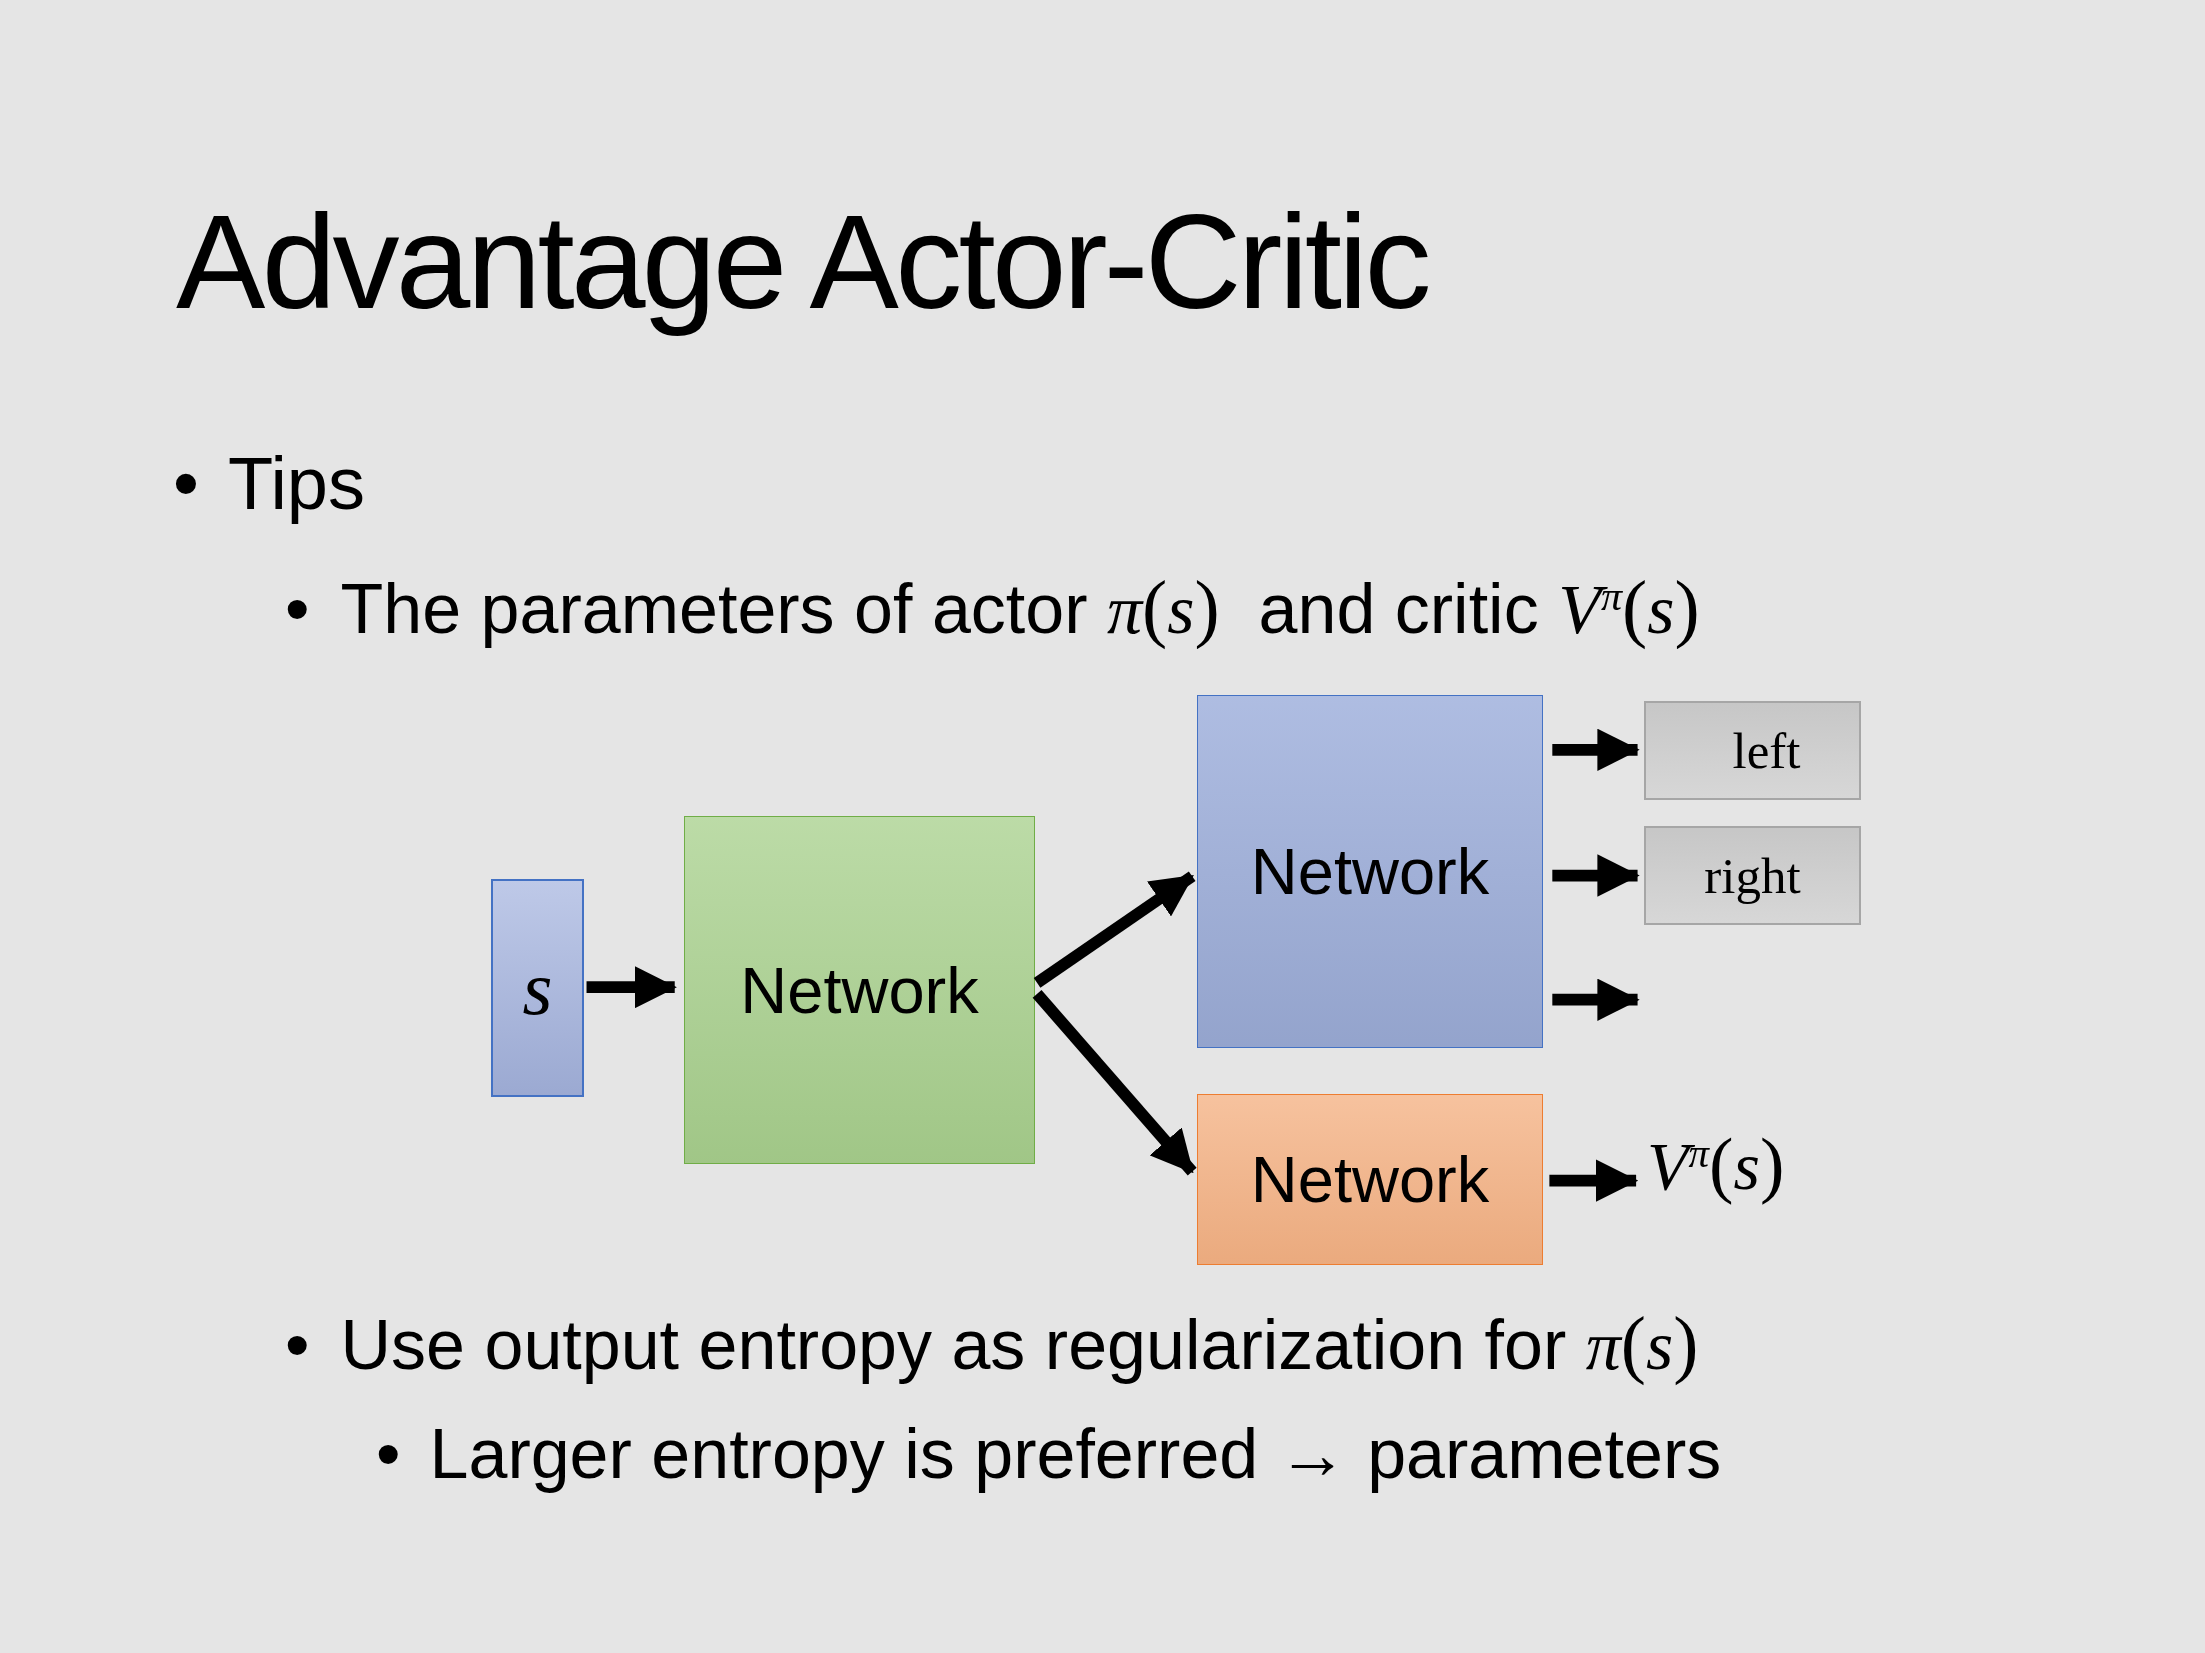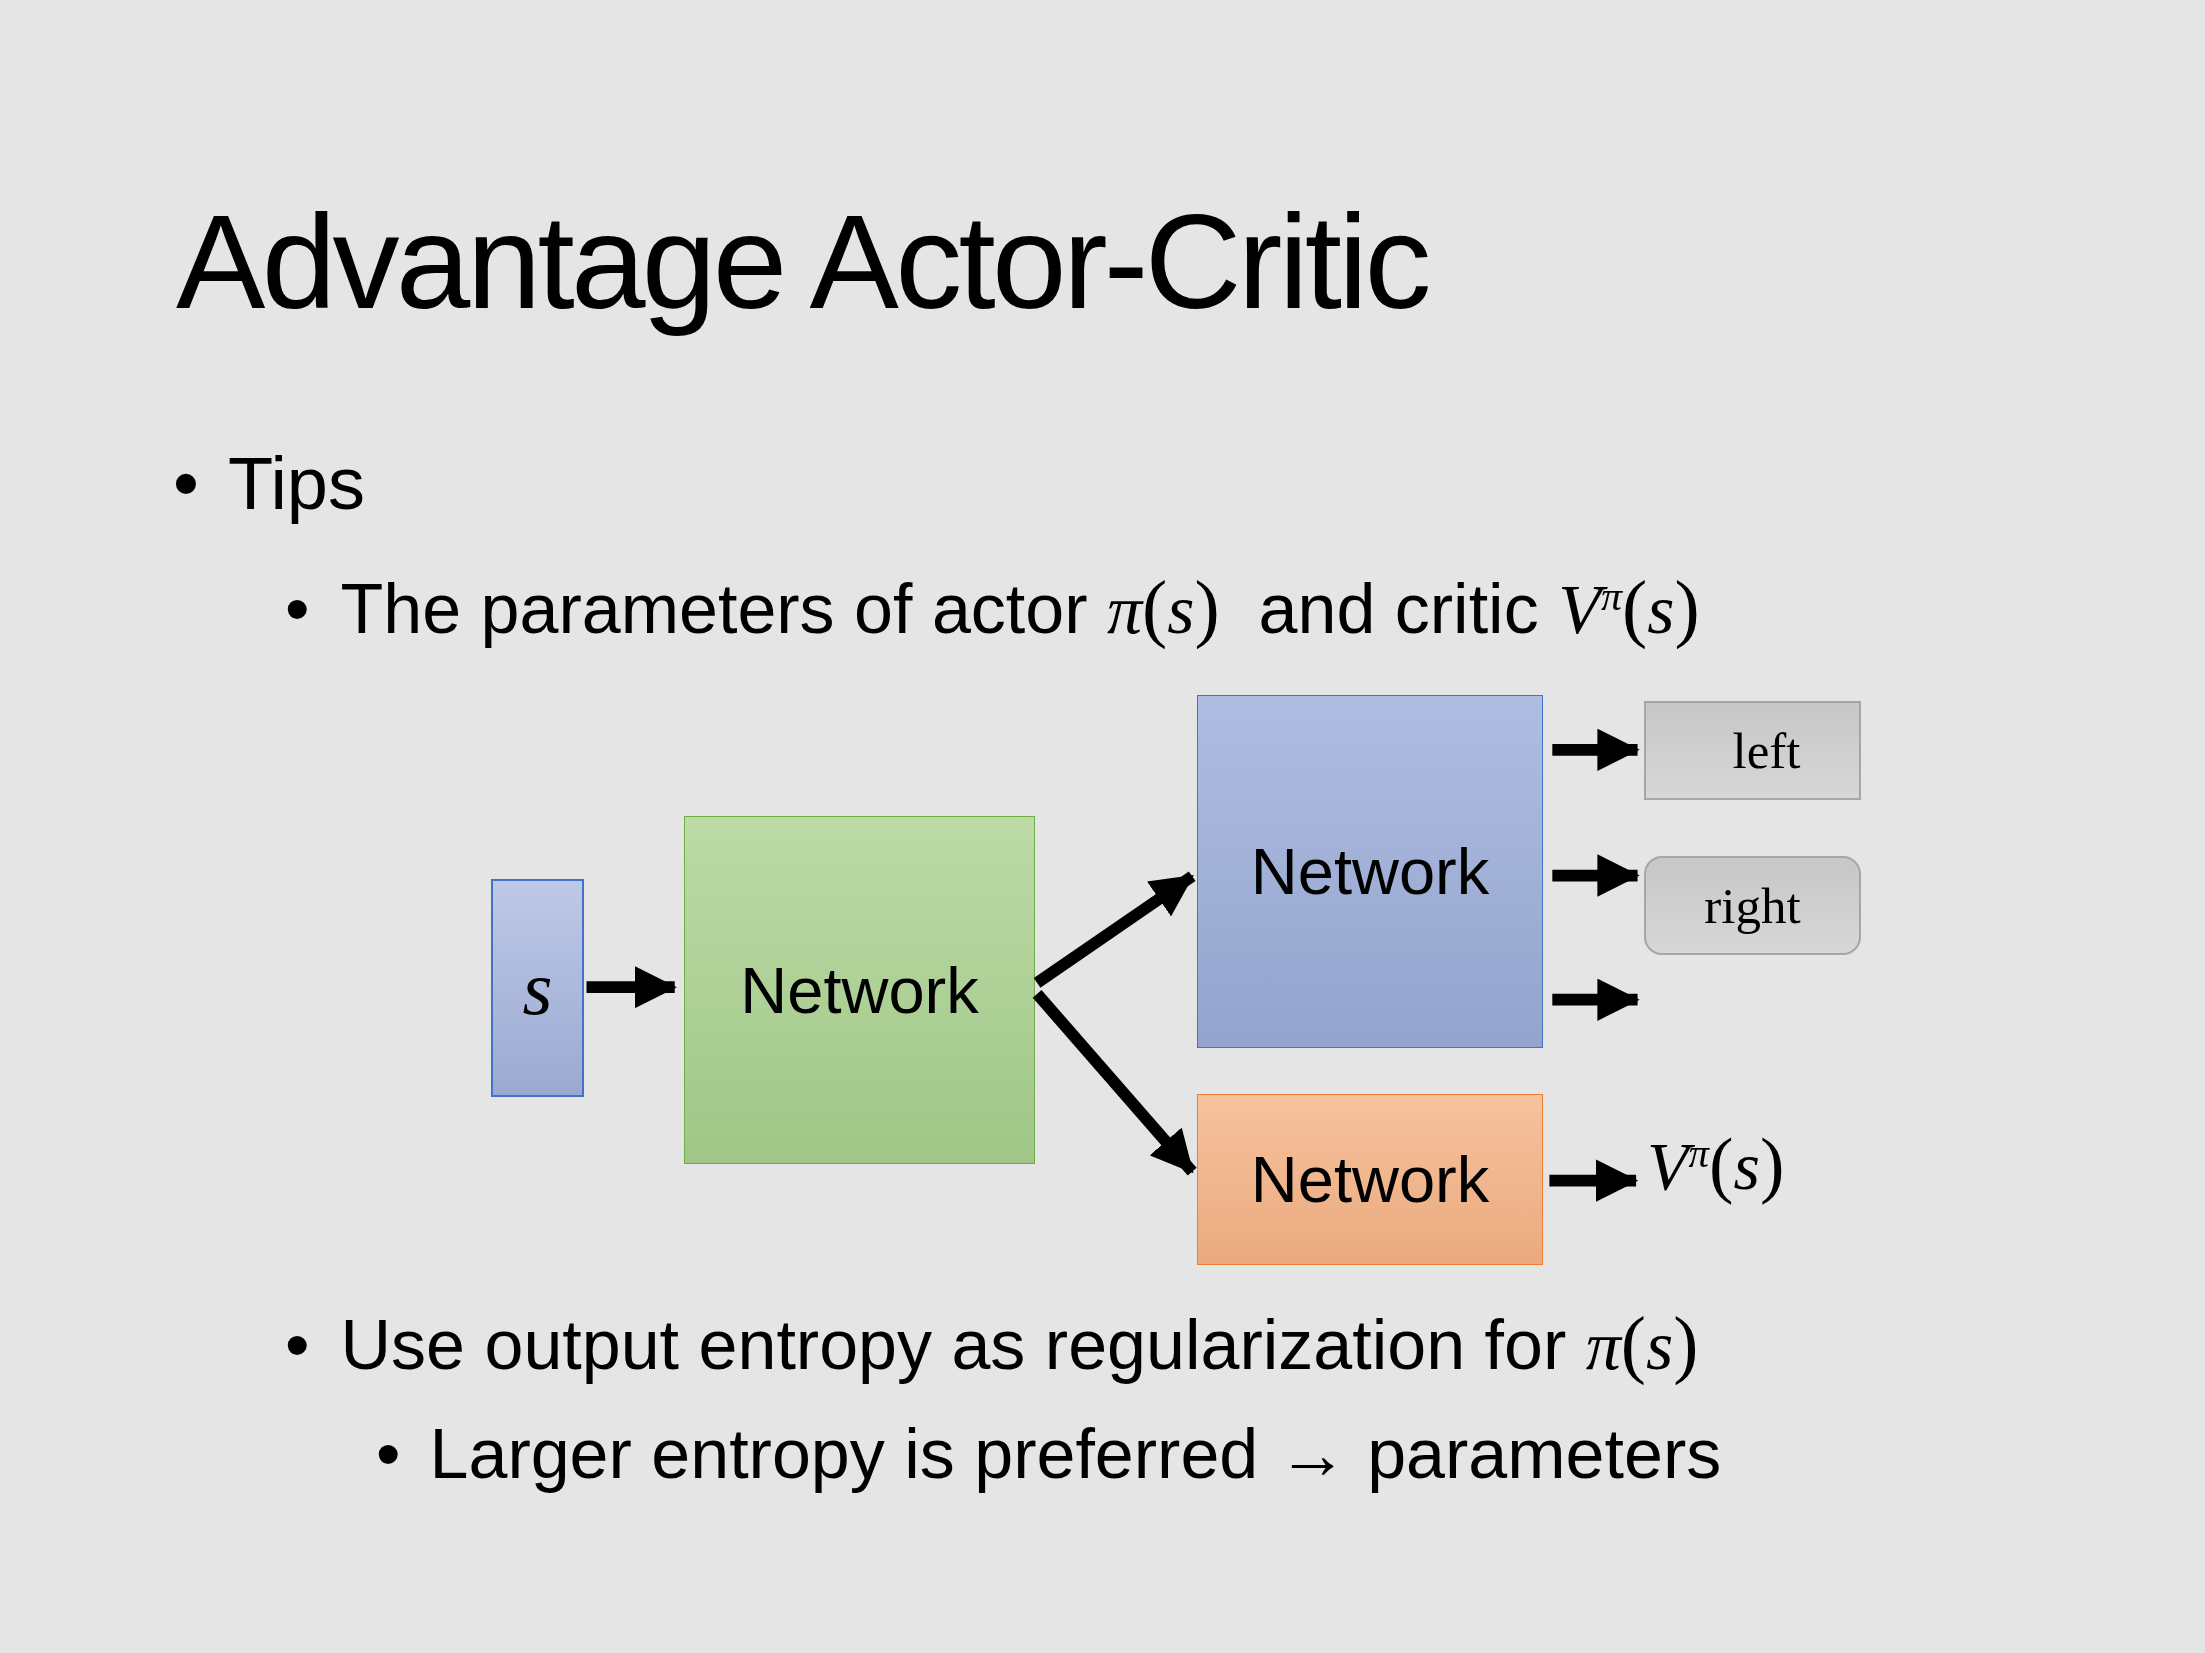--- a/index.html
+++ b/index.html
@@ -63,21 +63,21 @@
     font-size:65px;
   }
   .action-box{
     left:1644px;width:217px;height:99px;
     border:2.2px solid var(--action_border);
     background:linear-gradient(180deg,rgba(0,0,0,.03),rgba(255,255,255,.20)),var(--action_fill);
     font-family:"Liberation Serif",serif;
     font-size:51px;
   }
   #action-left{top:701px;padding-left:28px;}
-  #action-right{top:856px;border-radius:18px;}
+  #action-right{top:826px;}
   #action-fire{top:950px;}
   #critic-output{
     left:1647px;top:1126px;
     font-size:68px;
     white-space:nowrap;
   }
   #arrow-layer{left:0;top:0;pointer-events:none;}
 </style>
 </head>
 <body>

